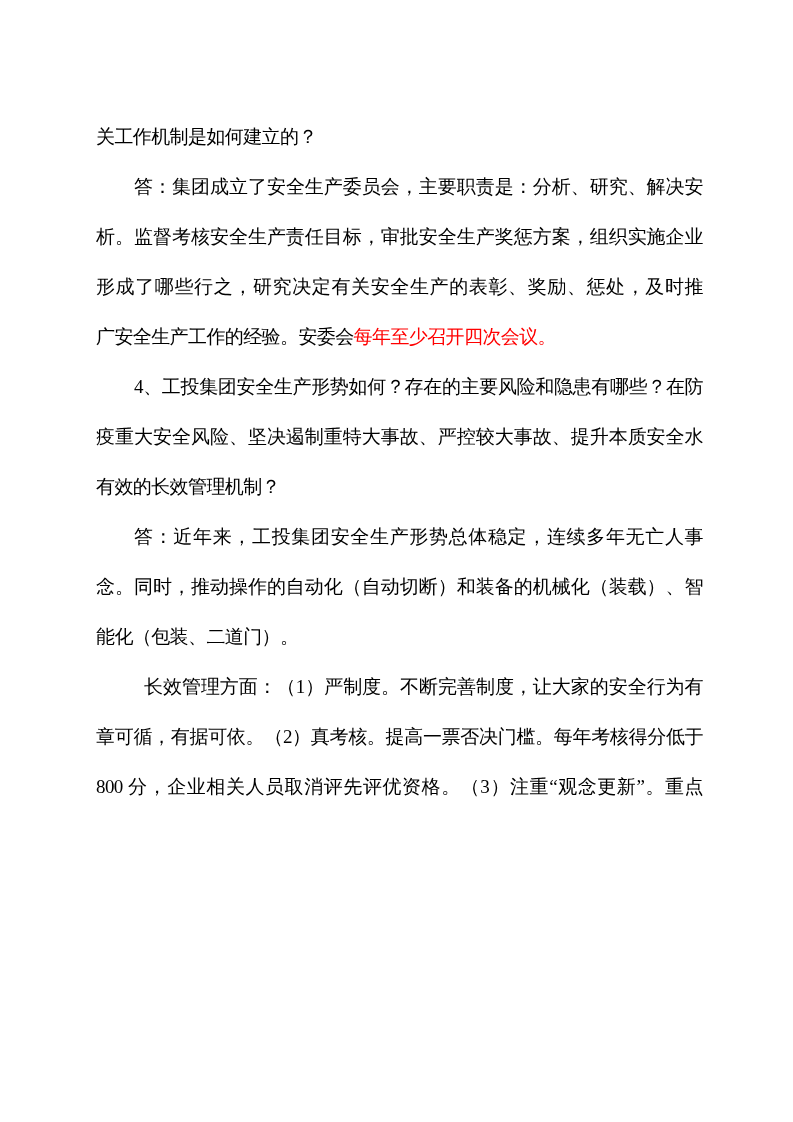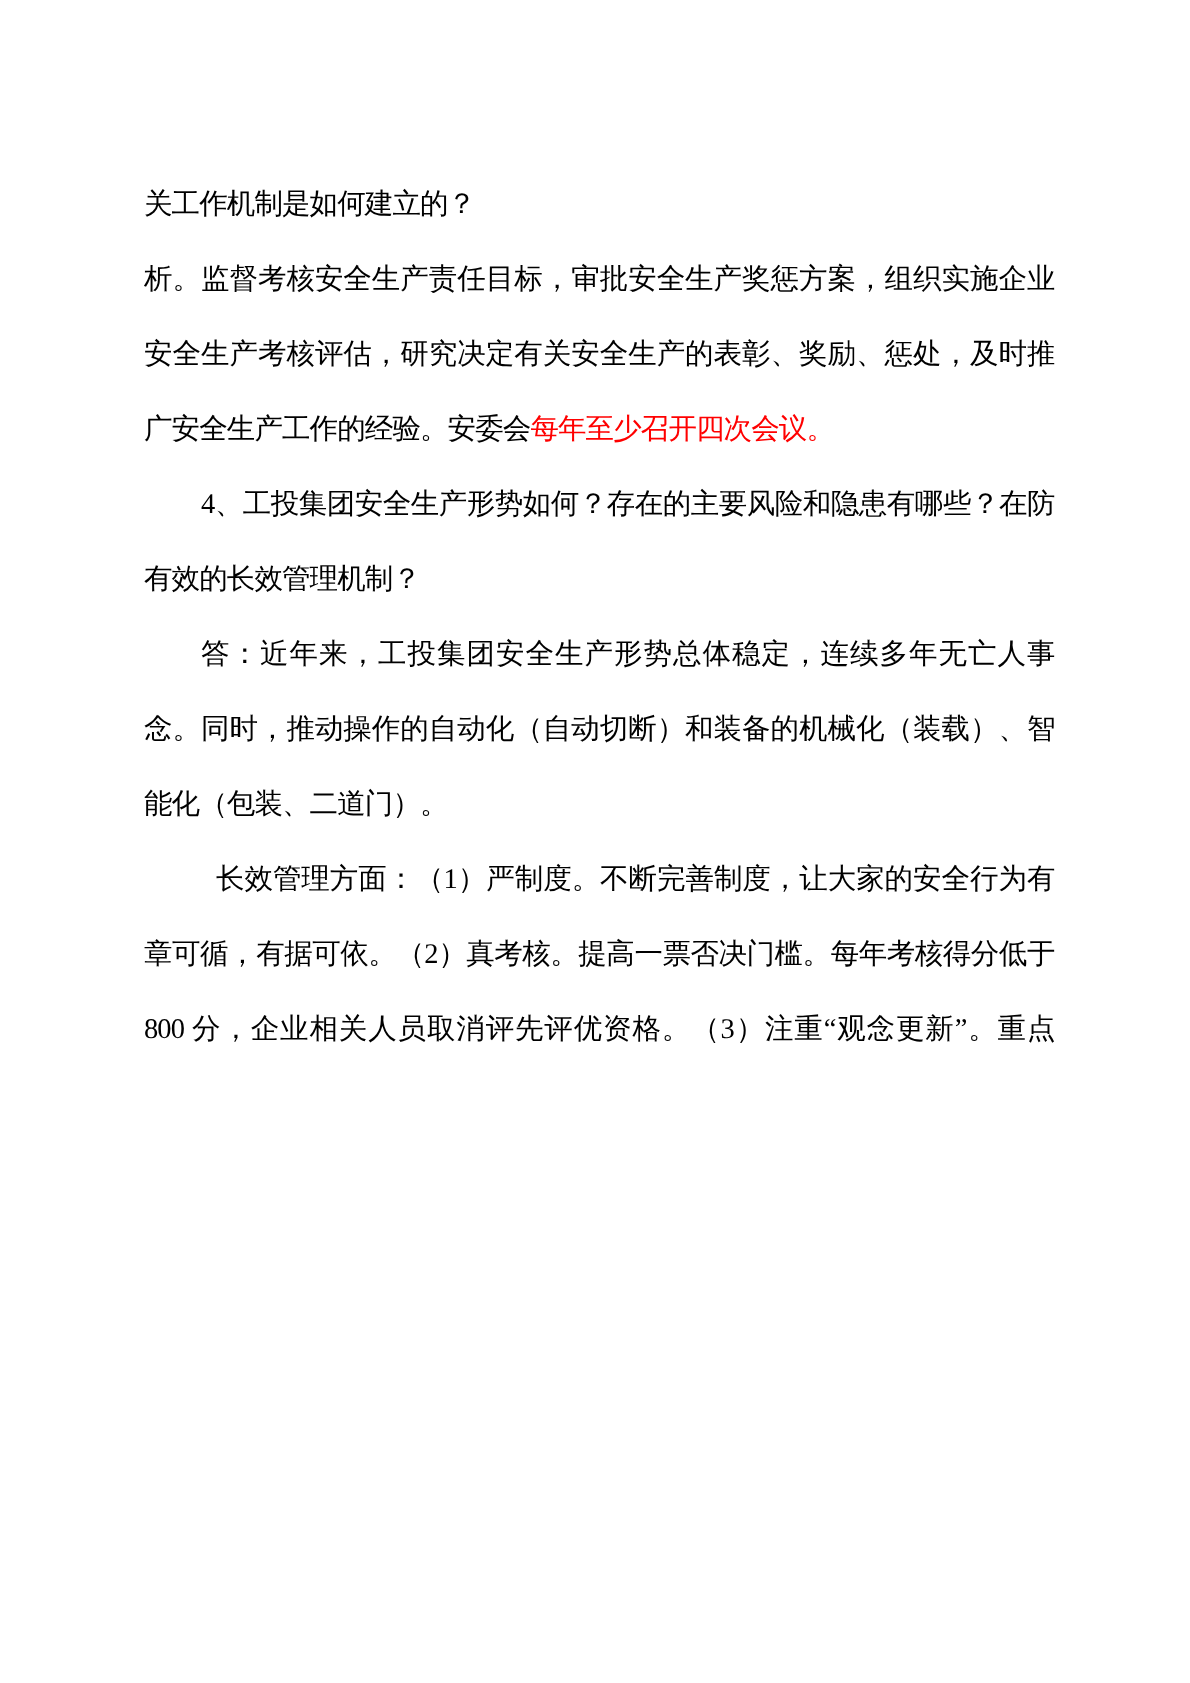--- a/index.html
+++ b/index.html
@@ -52,26 +52,28 @@
 </style>
 </head>
 <body>
 
 <div class="page">
   <div class="text-block">
       <div class="paragraph">
         <div class="line"><span>关工作机制是如何建立的？</span></div>
       </div>
       <div class="paragraph">
+        <div class="line fill indent-normal"><span>答：集团成立了安全生产委员会，主要职责是：分析、研究、解决安</span></div>
         <div class="line fill"><span>析。监督考核安全生产责任目标，审批安全生产奖惩方案，组织实施企业</span></div>
-        <div class="line fill"><span>安全生产考核评估，研究决定有关安全生产的表彰、奖励、惩处，及时推</span></div>
+        <div class="line fill"><span>形成了哪些行之，研究决定有关安全生产的表彰、奖励、惩处，及时推</span></div>
         <div class="line"><span>广安全生产工作的经验。安委会</span><span class="em-red">每年至少召开四次会议。</span></div>
       </div>
       <div class="paragraph">
         <div class="line fill indent-normal"><span>4、工投集团安全生产形势如何？存在的主要风险和隐患有哪些？在防</span></div>
+        <div class="line fill"><span>疫重大安全风险、坚决遏制重特大事故、严控较大事故、提升本质安全水</span></div>
         <div class="line"><span>有效的长效管理机制？</span></div>
       </div>
       <div class="paragraph">
         <div class="line indent-normal"><span>答：近年来，工投集团安全生产形势总体稳定，连续多年无亡人事故。</span></div>
       </div>
       <div class="paragraph">
         <div class="line fill"><span>念。同时，推动操作的自动化（自动切断）和装备的机械化（装载）、智</span></div>
         <div class="line"><span>能化（包装、二道门）。</span></div>
       </div>
       <div class="paragraph">

